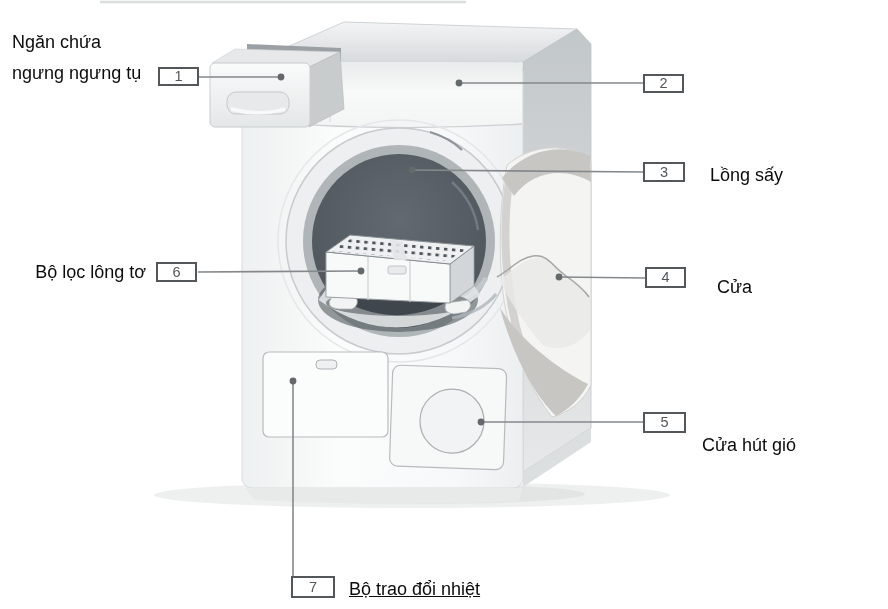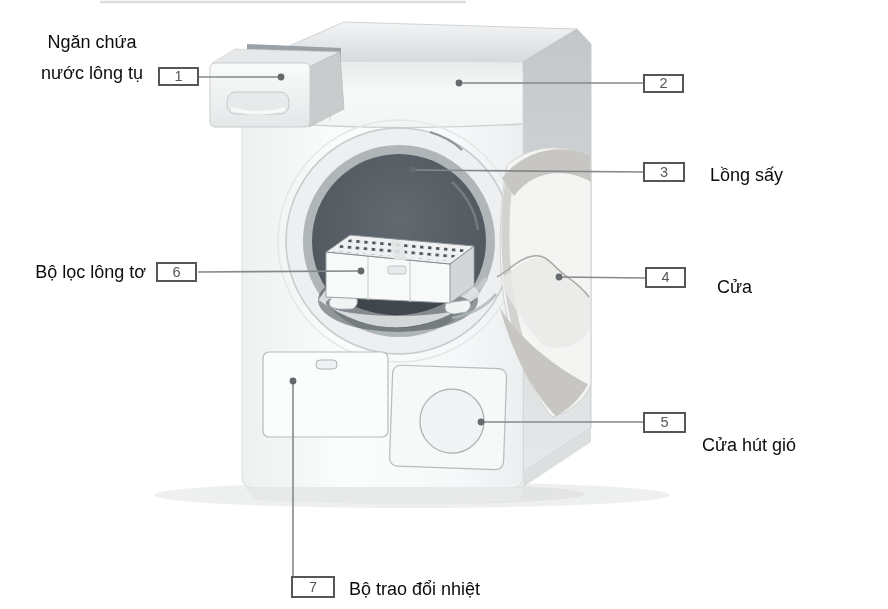--- a/index.html
+++ b/index.html
@@ -10,21 +10,21 @@
   .stage svg{position:absolute;left:0;top:0;}
   .numbox{
     position:absolute;box-sizing:border-box;background:#ffffff;
     border:2px solid #53575a;color:#53575a;
     display:flex;align-items:center;justify-content:center;
     font-size:14.5px;line-height:1;
   }
   .lbl{
     position:absolute;font-size:18px;color:#0c0c0c;line-height:28px;white-space:nowrap;
   }
-  .lbl.center{text-align:center;}
+  .lbl.center{text-align:left;}
   .lbl.right{text-align:right;}
 </style>
 </head>
 <body>
 
 <div class="stage">
 
   <svg width="888" height="609" viewBox="0 0 888 609">
     <defs>
       <linearGradient id="gTop" x1="0" y1="0" x2="0" y2="1">
@@ -171,31 +171,31 @@
     </div>
   <div class="numbox" style="left:156px;top:262px;width:41px;height:20px;">
       <span>6</span>
     </div>
   <div class="numbox" style="left:291px;top:576px;width:44px;height:22px;">
       <span>7</span>
     </div>
 
   <div class="lbl center" style="left:12px;top:27px;width:160px;line-height:31px;">
     <div>Ngăn chứa</div>
-    <div>nước lông tụ</div>
+    <div>ngưng ngưng tụ</div>
   </div>
   <div class="lbl" style="left:702px;top:161px;margin-left:8px;">
     <div>Lồng sấy</div>
   </div>
   <div class="lbl" style="left:717px;top:273px;text-align:right;">
     <div>Cửa</div>
   </div>
   <div class="lbl" style="left:702px;top:431px;">
     <div>Cửa hút gió</div>
   </div>
   <div class="lbl right" style="left:0px;top:258px;width:146px;">
     <div>Bộ lọc lông tơ</div>
   </div>
-  <div class="lbl" style="left:349px;top:575px;">
+  <div class="lbl" style="left:349px;top:575px;text-decoration:underline;">
     <div>Bộ trao đổi nhiệt</div>
   </div>
 
 </div>
 
 </body></html>

